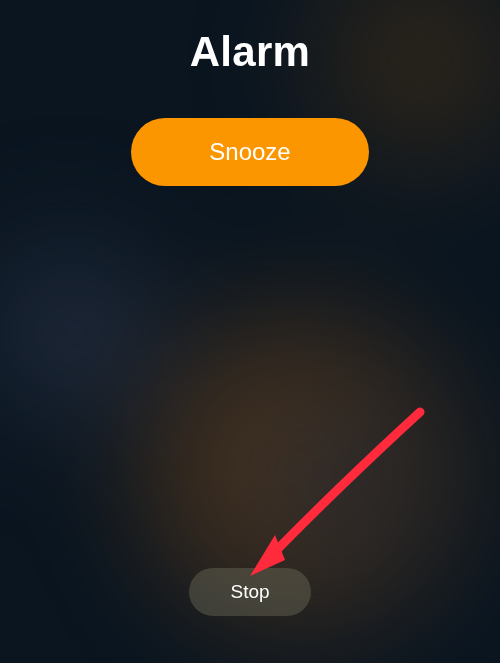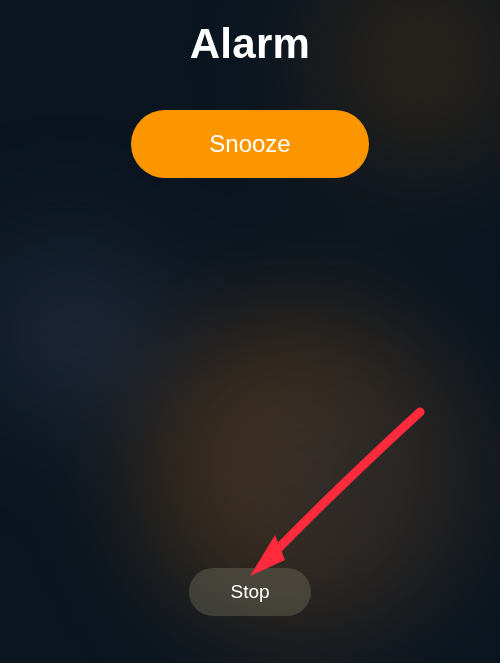--- a/index.html
+++ b/index.html
@@ -60,21 +60,21 @@
       position: absolute;
       inset: 0;
       display: flex;
       flex-direction: column;
       align-items: center;
     }
     .title {
       color: #ffffff;
       font-size: 42px;
       font-weight: 600;
-      margin-top: 20px;
+      margin-top: 28px;
       letter-spacing: 0.3px;
     }
     .snooze-btn {
       margin-top: 42px;
       width: 238px;
       height: 68px;
       background: #fb9600;
       border: none;
       border-radius: 40px;
       color: #ffffff;

